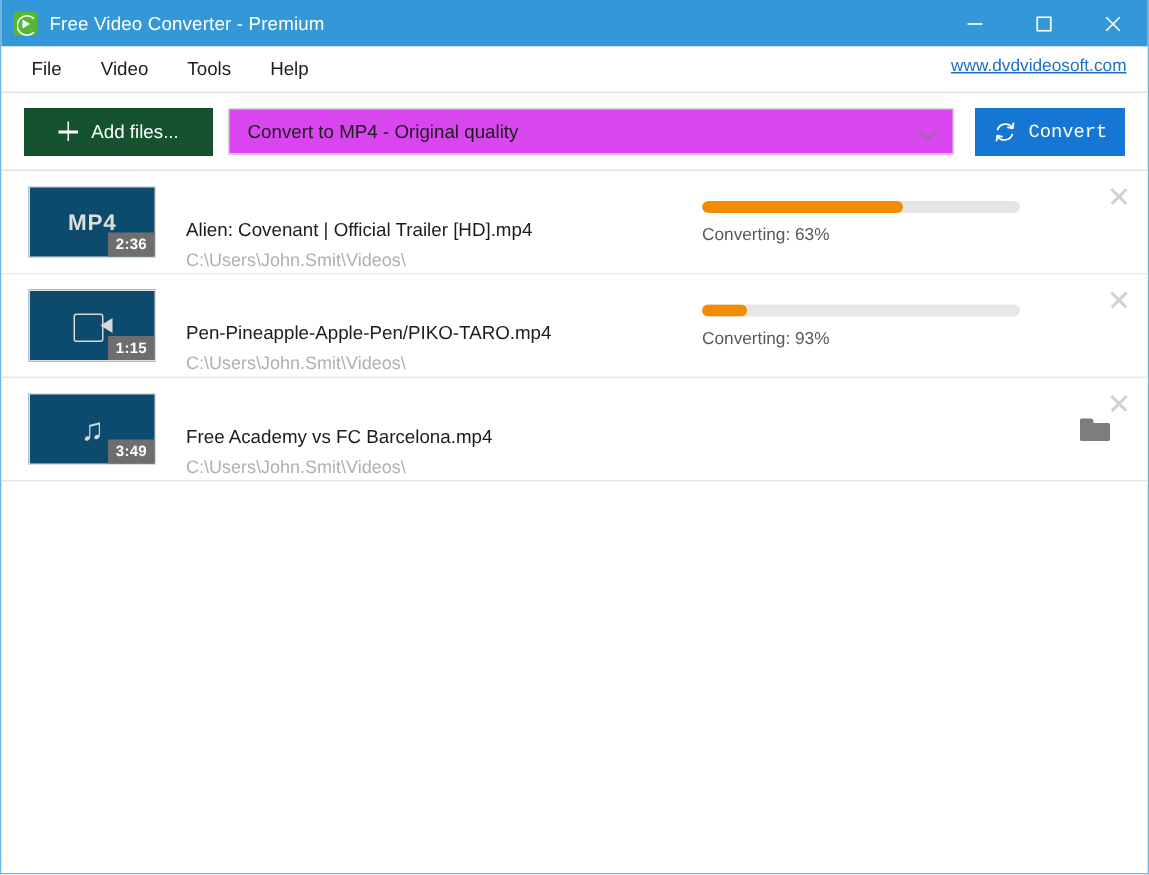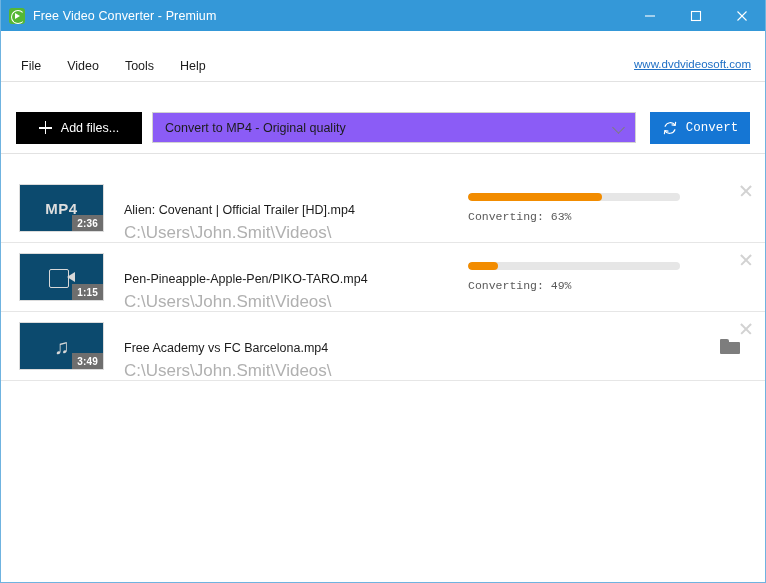--- a/index.html
+++ b/index.html
@@ -10,21 +10,20 @@
     overflow: hidden;
   }
   .window {
     position: relative;
     width: 766px; height: 583px;
     background: #ffffff;
     border: 1px solid #6fb3e0;
     border-top: none;
     display: flex;
     flex-direction: column;
-    gap: 20px;
   }
 
   
   .titlebar {
     height: 31px;
     background: #3498d8;
     display: flex;
     align-items: center;
     flex: 0 0 auto;
     color: #ffffff;
@@ -104,21 +103,21 @@
     background: #ffffff;
     display: flex;
     align-items: center;
     padding: 0 15px;
     flex: 0 0 auto;
     border-bottom: 1px solid #e2e2e2;
   }
   .add-files-btn {
     height: 32px;
     min-width: 126px;
-    background: #000000;
+    background: #14532d;
     color: #ffffff;
     border: none;
     font-size: 12.5px;
     font-family: inherit;
     display: flex;
     align-items: center;
     justify-content: center;
     gap: 9px;
     cursor: pointer;
     padding: 0 14px;
@@ -134,21 +133,21 @@
     position: absolute;
     background: #ffffff;
   }
   .plus-icon::before { left: 0; top: 6px; width: 13px; height: 1.5px; }
   .plus-icon::after { left: 6px; top: 0; width: 1.5px; height: 13px; }
 
   .preset-select {
     margin-left: 10px;
     height: 31px;
     flex: 1 1 auto;
-    background: #8b5cf6;
+    background: #d946ef;
     border: 1px solid #d2d2d2;
     display: flex;
     align-items: center;
     position: relative;
     cursor: pointer;
     min-width: 0;
   }
   .preset-value {
     font-size: 12.5px;
     color: #1c1c1c;
@@ -255,28 +254,28 @@
   .file-name {
     font-size: 12.5px;
     color: #1c1c1c;
     margin-bottom: 6px;
     white-space: nowrap;
     overflow: hidden;
     text-overflow: ellipsis;
     margin-top: 29px;
   }
   .file-path {
-    font-size: 17px;
+    font-size: 12px;
     color: #b0b0b0;
     white-space: nowrap;
     overflow: hidden;
     text-overflow: ellipsis;
   }
 
-  .progress-wrap { width: 212px; flex: 0 0 auto; margin-left: 4px; font-family: Liberation Mono, monospace; }
+  .progress-wrap { width: 212px; flex: 0 0 auto; margin-left: 4px; }
   .progress-track {
     height: 8px;
     background: #e6e6e6;
     border-radius: 4px;
     overflow: hidden;
   }
   .progress-fill {
     height: 8px;
     background: #f28c00;
     border-radius: 4px;
@@ -420,21 +419,21 @@
         <span class="thumb-dur">1:15</span>
       </div>
       <div class="file-meta">
         <div class="file-name">Pen-Pineapple-Apple-Pen/PIKO-TARO.mp4</div>
         <div class="file-path">C:\Users\John.Smit\Videos\</div>
       </div>
       <div class="progress-wrap">
         <div class="progress-track">
           <div class="progress-fill" id="bar1" style="width: 14%;"></div>
         </div>
-        <div class="progress-text">Converting: 49%</div>
+        <div class="progress-text">Converting: 93%</div>
       </div>
       <div class="close-x"></div>
     </div>
 
     <div class="file-row">
       <div class="thumb">
         <span class="music-icon">♫</span>
         <span class="thumb-dur">3:49</span>
       </div>
       <div class="file-meta">

